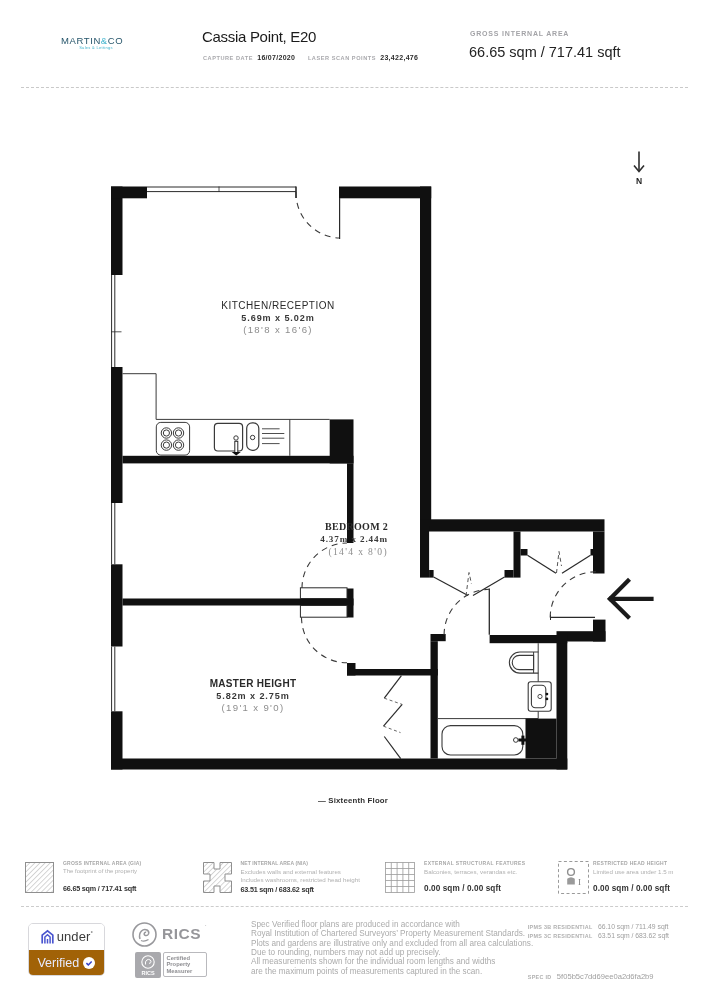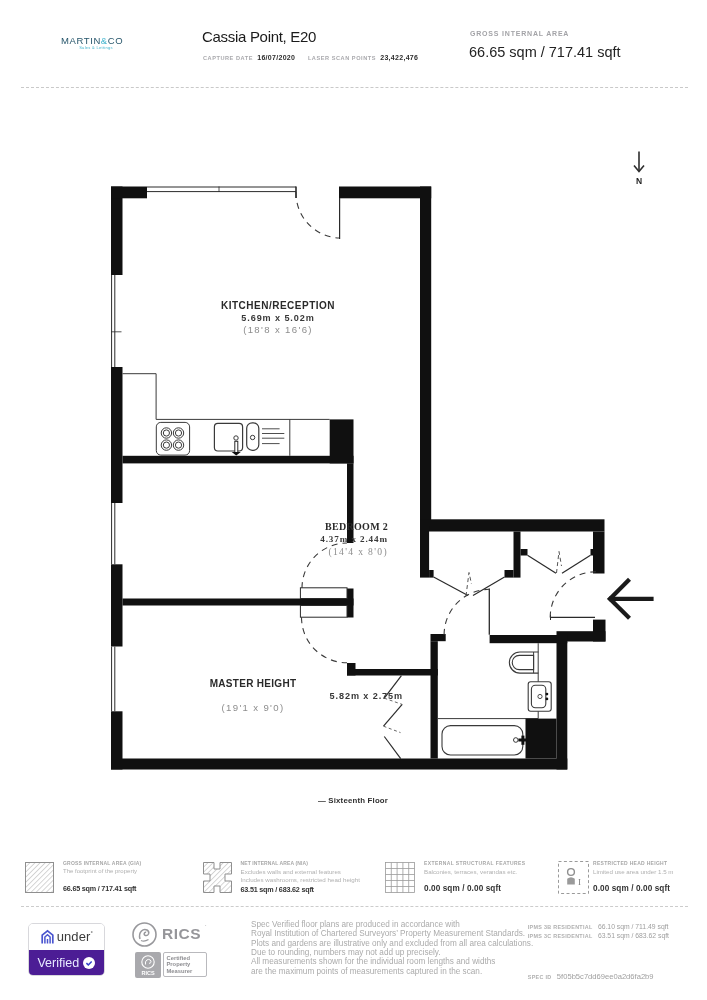--- a/index.html
+++ b/index.html
@@ -228,34 +228,34 @@
   <rect x="442" y="725.6" width="80.8" height="29.4" rx="8.5" stroke="#3a3a3a" stroke-width="1.1"></rect>
 
   <g>
     <circle cx="515.8" cy="740" r="2.3" stroke="#3a3a3a" stroke-width="1"></circle>
     <rect x="518.4" y="738.5" width="9" height="3" fill="#101010"></rect>
     <rect x="521.4" y="735.6" width="3" height="9.2" fill="#101010"></rect>
   </g>
 </svg>
 
 <div class="abs" style="left:128px;top:301px;width:300px;text-align:center;">
-  <div style="font-size:10px;font-weight:bold;color:#2a2a2a;letter-spacing:0.5px;line-height:10px;">KITCHEN/RECEPTION</div>
+  <div style="font-size:10px;font-weight:normal;color:#2a2a2a;letter-spacing:0.5px;line-height:10px;">KITCHEN/RECEPTION</div>
   <div style="font-size:9.1px;font-weight:bold;color:#383838;letter-spacing:0.9px;line-height:10px;margin-top:1.6px;">5.69m x 5.02m</div>
   <div style="font-size:9.6px;color:#8d8d8d;letter-spacing:1.35px;line-height:10px;margin-top:2.2px;">(18'8 x 16'6)</div>
 </div>
 
 <div class="abs" style="left:88px;top:522px;width:300px;text-align:right;font-family:Liberation Serif, serif;">
   <div style="font-size:10px;font-weight:bold;color:#2a2a2a;letter-spacing:0.3px;line-height:10px;">BEDROOM 2</div>
   <div style="font-size:9.1px;font-weight:bold;color:#383838;letter-spacing:0.9px;line-height:10px;margin-top:1.6px;">4.37m x 2.44m</div>
   <div style="font-size:9.6px;color:#8d8d8d;letter-spacing:1.35px;line-height:10px;margin-top:3px;">(14'4 x 8'0)</div>
 </div>
 
 <div class="abs" style="left:103px;top:679px;width:300px;text-align:center;">
   <div style="font-size:10px;font-weight:bold;color:#2a2a2a;letter-spacing:0.3px;line-height:10px;">MASTER HEIGHT</div>
-  <div style="font-size:9.1px;font-weight:bold;color:#383838;letter-spacing:0.9px;line-height:10px;margin-top:1.6px;text-align:right;">5.82m x 2.75m</div>
+  <div style="font-size:9.1px;font-weight:bold;color:#383838;letter-spacing:0.9px;line-height:10px;margin-top:1.6px;">5.82m x 2.75m</div>
   <div style="font-size:9.6px;color:#8d8d8d;letter-spacing:1.35px;line-height:10px;margin-top:2.2px;">(19'1 x 9'0)</div>
 </div>
 
 <div class="abs" style="left:203px;top:795.5px;width:300px;text-align:center;font-size:7.8px;font-weight:bold;color:#2e2e2e;letter-spacing:0.2px;">— Sixteenth Floor</div>
 
 <svg class="abs" style="left:626px;top:145px;" width="26" height="45" viewBox="0 0 26 45">
   <path d="M13 6.5 L13 25" stroke="#2e2e2e" stroke-width="1.6"></path>
   <path d="M8 20.5 L13 26.5 L18 20.5" stroke="#2e2e2e" stroke-width="1.6" fill="none"></path>
 </svg>
 <div class="abs" style="left:629px;top:176px;width:20px;text-align:center;font-size:8.5px;font-weight:bold;color:#222;">N</div>
@@ -328,21 +328,21 @@
   <div class="abs" style="left:28px;top:7.6px;width:76.5px;height:53px;border-radius:5px;overflow:hidden;border:1px solid #d8d8dc;box-sizing:border-box;">
     <div style="height:26px;background:#ffffff;display:flex;align-items:center;justify-content:center;">
       <svg width="15" height="16" viewBox="0 0 15 16" style="margin-right:2px;">
         <path d="M 2.2 14.5 L 2.2 6.2 L 7.5 1.8 L 12.8 6.2 L 12.8 14.5" fill="none" stroke="#4a55cf" stroke-width="1.7"></path>
         <path d="M 4.9 14.5 L 4.9 8.0 L 7.5 5.8 L 10.1 8.0 L 10.1 14.5" fill="none" stroke="#4a55cf" stroke-width="1.5"></path>
         <line x1="7.5" y1="10" x2="7.5" y2="14.5" stroke="#4a55cf" stroke-width="1.5"></line>
       </svg>
       <span style="font-size:13px;color:#3a3a3a;font-weight:500;letter-spacing:0.1px;">under</span>
         <span style="font-size:6px;color:#3a3a3a;vertical-align:top;position:relative;top:-4px;">°</span>
     </div>
-    <div style="height:27px;background:#4c1d95;display:flex;align-items:center;justify-content:center;">
+    <div style="height:27px;background:#a16207;display:flex;align-items:center;justify-content:center;">
       <span style="font-size:12.5px;color:#e8ebff;margin-right:4px;">Verified</span>
       <svg width="12" height="12" viewBox="0 0 12 12">
         <circle cx="6" cy="6" r="6" fill="#ffffff"></circle>
         <path d="M 3.4 6.1 L 5.3 7.9 L 8.7 4.4" stroke="#3542ca" stroke-width="1.5" fill="none"></path>
       </svg>
     </div>
   </div>
 
   <div class="abs" style="left:132px;top:7px;width:80px;height:26px;">
     <svg width="25" height="25" viewBox="0 0 25 25" style="position:absolute;left:0;top:0;">

